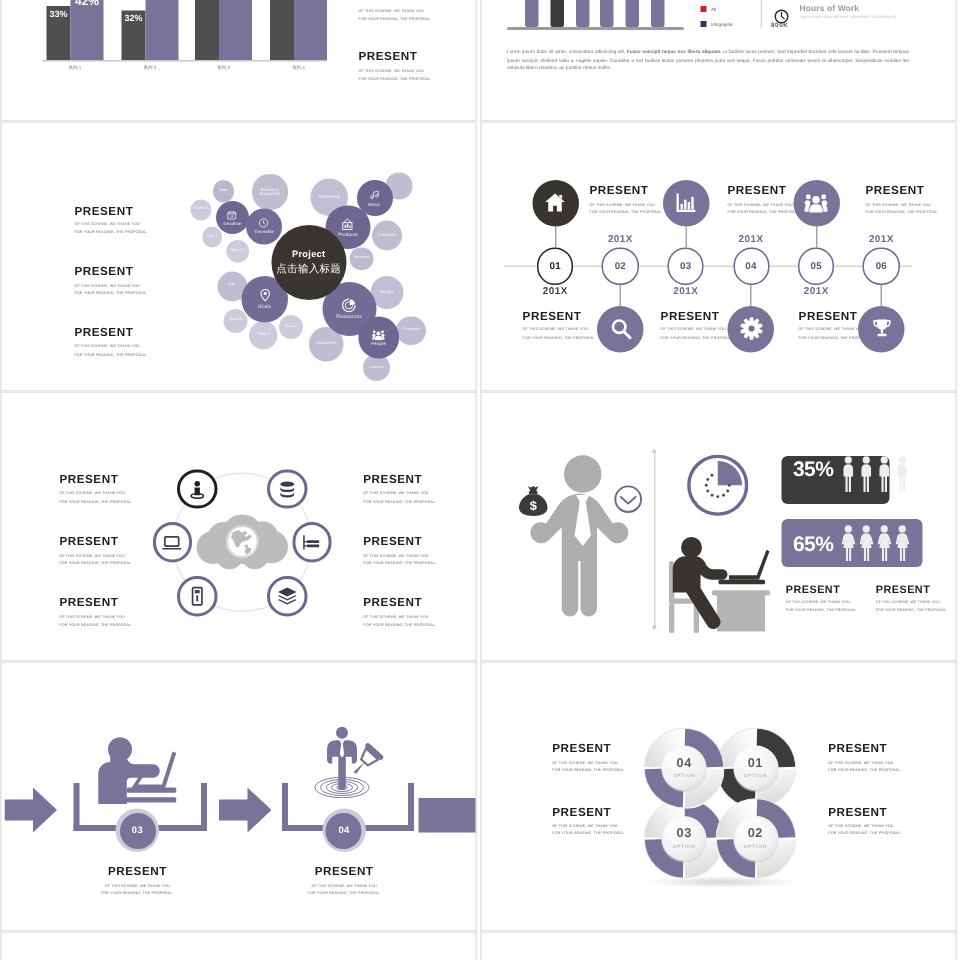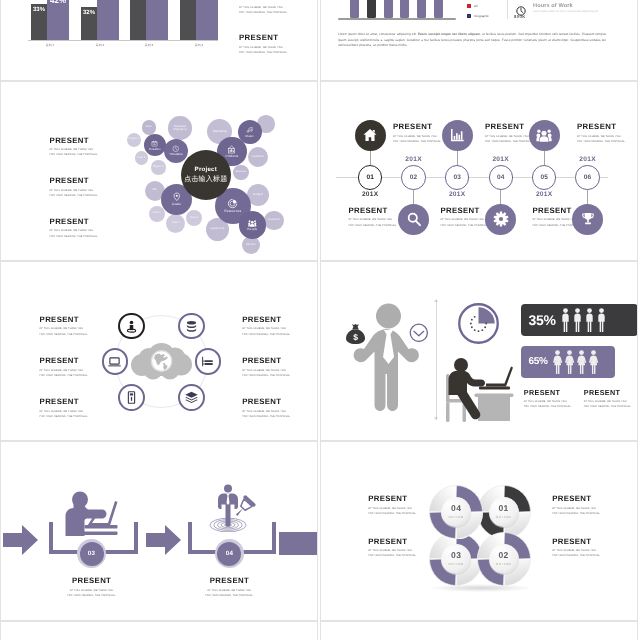--- a/index.html
+++ b/index.html
@@ -513,21 +513,21 @@
                 <rect x="37" y="94" width="7" height="40" rx="3"></rect>
                 <path d="M64 77h72c4 0 4 7 0 7h-4v48H68V84h-4c-4 0-4-7 0-7z"></path>
               </g>
               <g fill="#383530">
                 <circle cx="34" cy="20" r="14"></circle>
                 <path d="M22 32c-8 2-13 9-13 18v30h18l28 44c3 5 9 6 13 3 5-3 6-9 3-13L46 74V56c4 4 9 7 15 7h13c5 0 8-3 8-7s-3-7-8-7H63c-5 0-9-4-11-9-3-6-9-9-17-9z"></path>
                 <path d="M84 63h40l14-38-4-2-13 34H84z"></path>
                 <rect x="70" y="63" width="62" height="6" rx="2"></rect>
               </g>
             </svg></div>
-          <div style="position:absolute;left:200.60000000000002px;top:43px;width:117px;height:32px;border-radius:4px;background:#3b3b3d;display:flex;align-items:center;">
+          <div style="position:absolute;left:200.60000000000002px;top:43px;width:72px;height:32px;border-radius:4px;background:#3b3b3d;display:flex;align-items:flex-start;">
             <div style="font-size:14px;font-weight:bold;color:#fff;margin-left:8px;letter-spacing:-0.3px;">35%</div>
             <div style="display:flex;margin-left:4px;align-items:center;">
               <div style="margin-right:1px;line-height:0;"><svg width="11" height="24" viewBox="0 0 22 48" fill="#eeeeee">
                   <circle cx="11" cy="5.2" r="4.8"></circle>
                   <path d="M11 11c-4.3 0-6.4 2.2-6.4 6.2v10.2h2.7V48h2.9V27.6h1.6V48h2.9V27.4h2.7V17.2c0-4-2.1-6.2-6.4-6.2z"></path>
                 </svg></div>
               <div style="margin-right:1px;line-height:0;"><svg width="11" height="24" viewBox="0 0 22 48" fill="#eeeeee">
                   <circle cx="11" cy="5.2" r="4.8"></circle>
                   <path d="M11 11c-4.3 0-6.4 2.2-6.4 6.2v10.2h2.7V48h2.9V27.6h1.6V48h2.9V27.4h2.7V17.2c0-4-2.1-6.2-6.4-6.2z"></path>
                 </svg></div>
@@ -535,21 +535,21 @@
                   <circle cx="11" cy="5.2" r="4.8"></circle>
                   <path d="M11 11c-4.3 0-6.4 2.2-6.4 6.2v10.2h2.7V48h2.9V27.6h1.6V48h2.9V27.4h2.7V17.2c0-4-2.1-6.2-6.4-6.2z"></path>
                 </svg></div>
               <div style="margin-right:1px;line-height:0;"><svg width="11" height="24" viewBox="0 0 22 48" fill="#eeeeee">
                   <circle cx="11" cy="5.2" r="4.8"></circle>
                   <path d="M11 11c-4.3 0-6.4 2.2-6.4 6.2v10.2h2.7V48h2.9V27.6h1.6V48h2.9V27.4h2.7V17.2c0-4-2.1-6.2-6.4-6.2z"></path>
                 </svg></div>
             </div>
           </div>
           <div style="position:absolute;left:200.60000000000002px;top:84.60000000000002px;width:94px;height:32px;border-radius:4px;background:#7a7299;display:flex;align-items:center;">
-            <div style="font-size:10px;font-weight:bold;color:#fff;margin-left:8px;letter-spacing:-0.3px;">65%</div>
+            <div style="font-size:14px;font-weight:bold;color:#fff;margin-left:8px;letter-spacing:-0.3px;">65%</div>
             <div style="display:flex;margin-left:4px;align-items:center;">
               <div style="margin-right:1px;line-height:0;"><svg width="11" height="24" viewBox="0 0 22 48" fill="#eeeeee">
                   <circle cx="11" cy="5.2" r="4.8"></circle>
                   <path d="M11 11c-4.2 0-6.1 1.9-7 5.7L2.2 25.6h3.5l.8-4.8h.5l-2.7 9.8h3.6V48h2.8V30.6h1.4V48h2.8V30.6h3.6l-2.7-9.8h.5l.8 4.8h3.5L18 16.7c-.9-3.8-2.8-5.7-7-5.7z"></path>
                 </svg></div>
               <div style="margin-right:1px;line-height:0;"><svg width="11" height="24" viewBox="0 0 22 48" fill="#eeeeee">
                   <circle cx="11" cy="5.2" r="4.8"></circle>
                   <path d="M11 11c-4.2 0-6.1 1.9-7 5.7L2.2 25.6h3.5l.8-4.8h.5l-2.7 9.8h3.6V48h2.8V30.6h1.4V48h2.8V30.6h3.6l-2.7-9.8h.5l.8 4.8h3.5L18 16.7c-.9-3.8-2.8-5.7-7-5.7z"></path>
                 </svg></div>
               <div style="margin-right:1px;line-height:0;"><svg width="11" height="24" viewBox="0 0 22 48" fill="#eeeeee">

